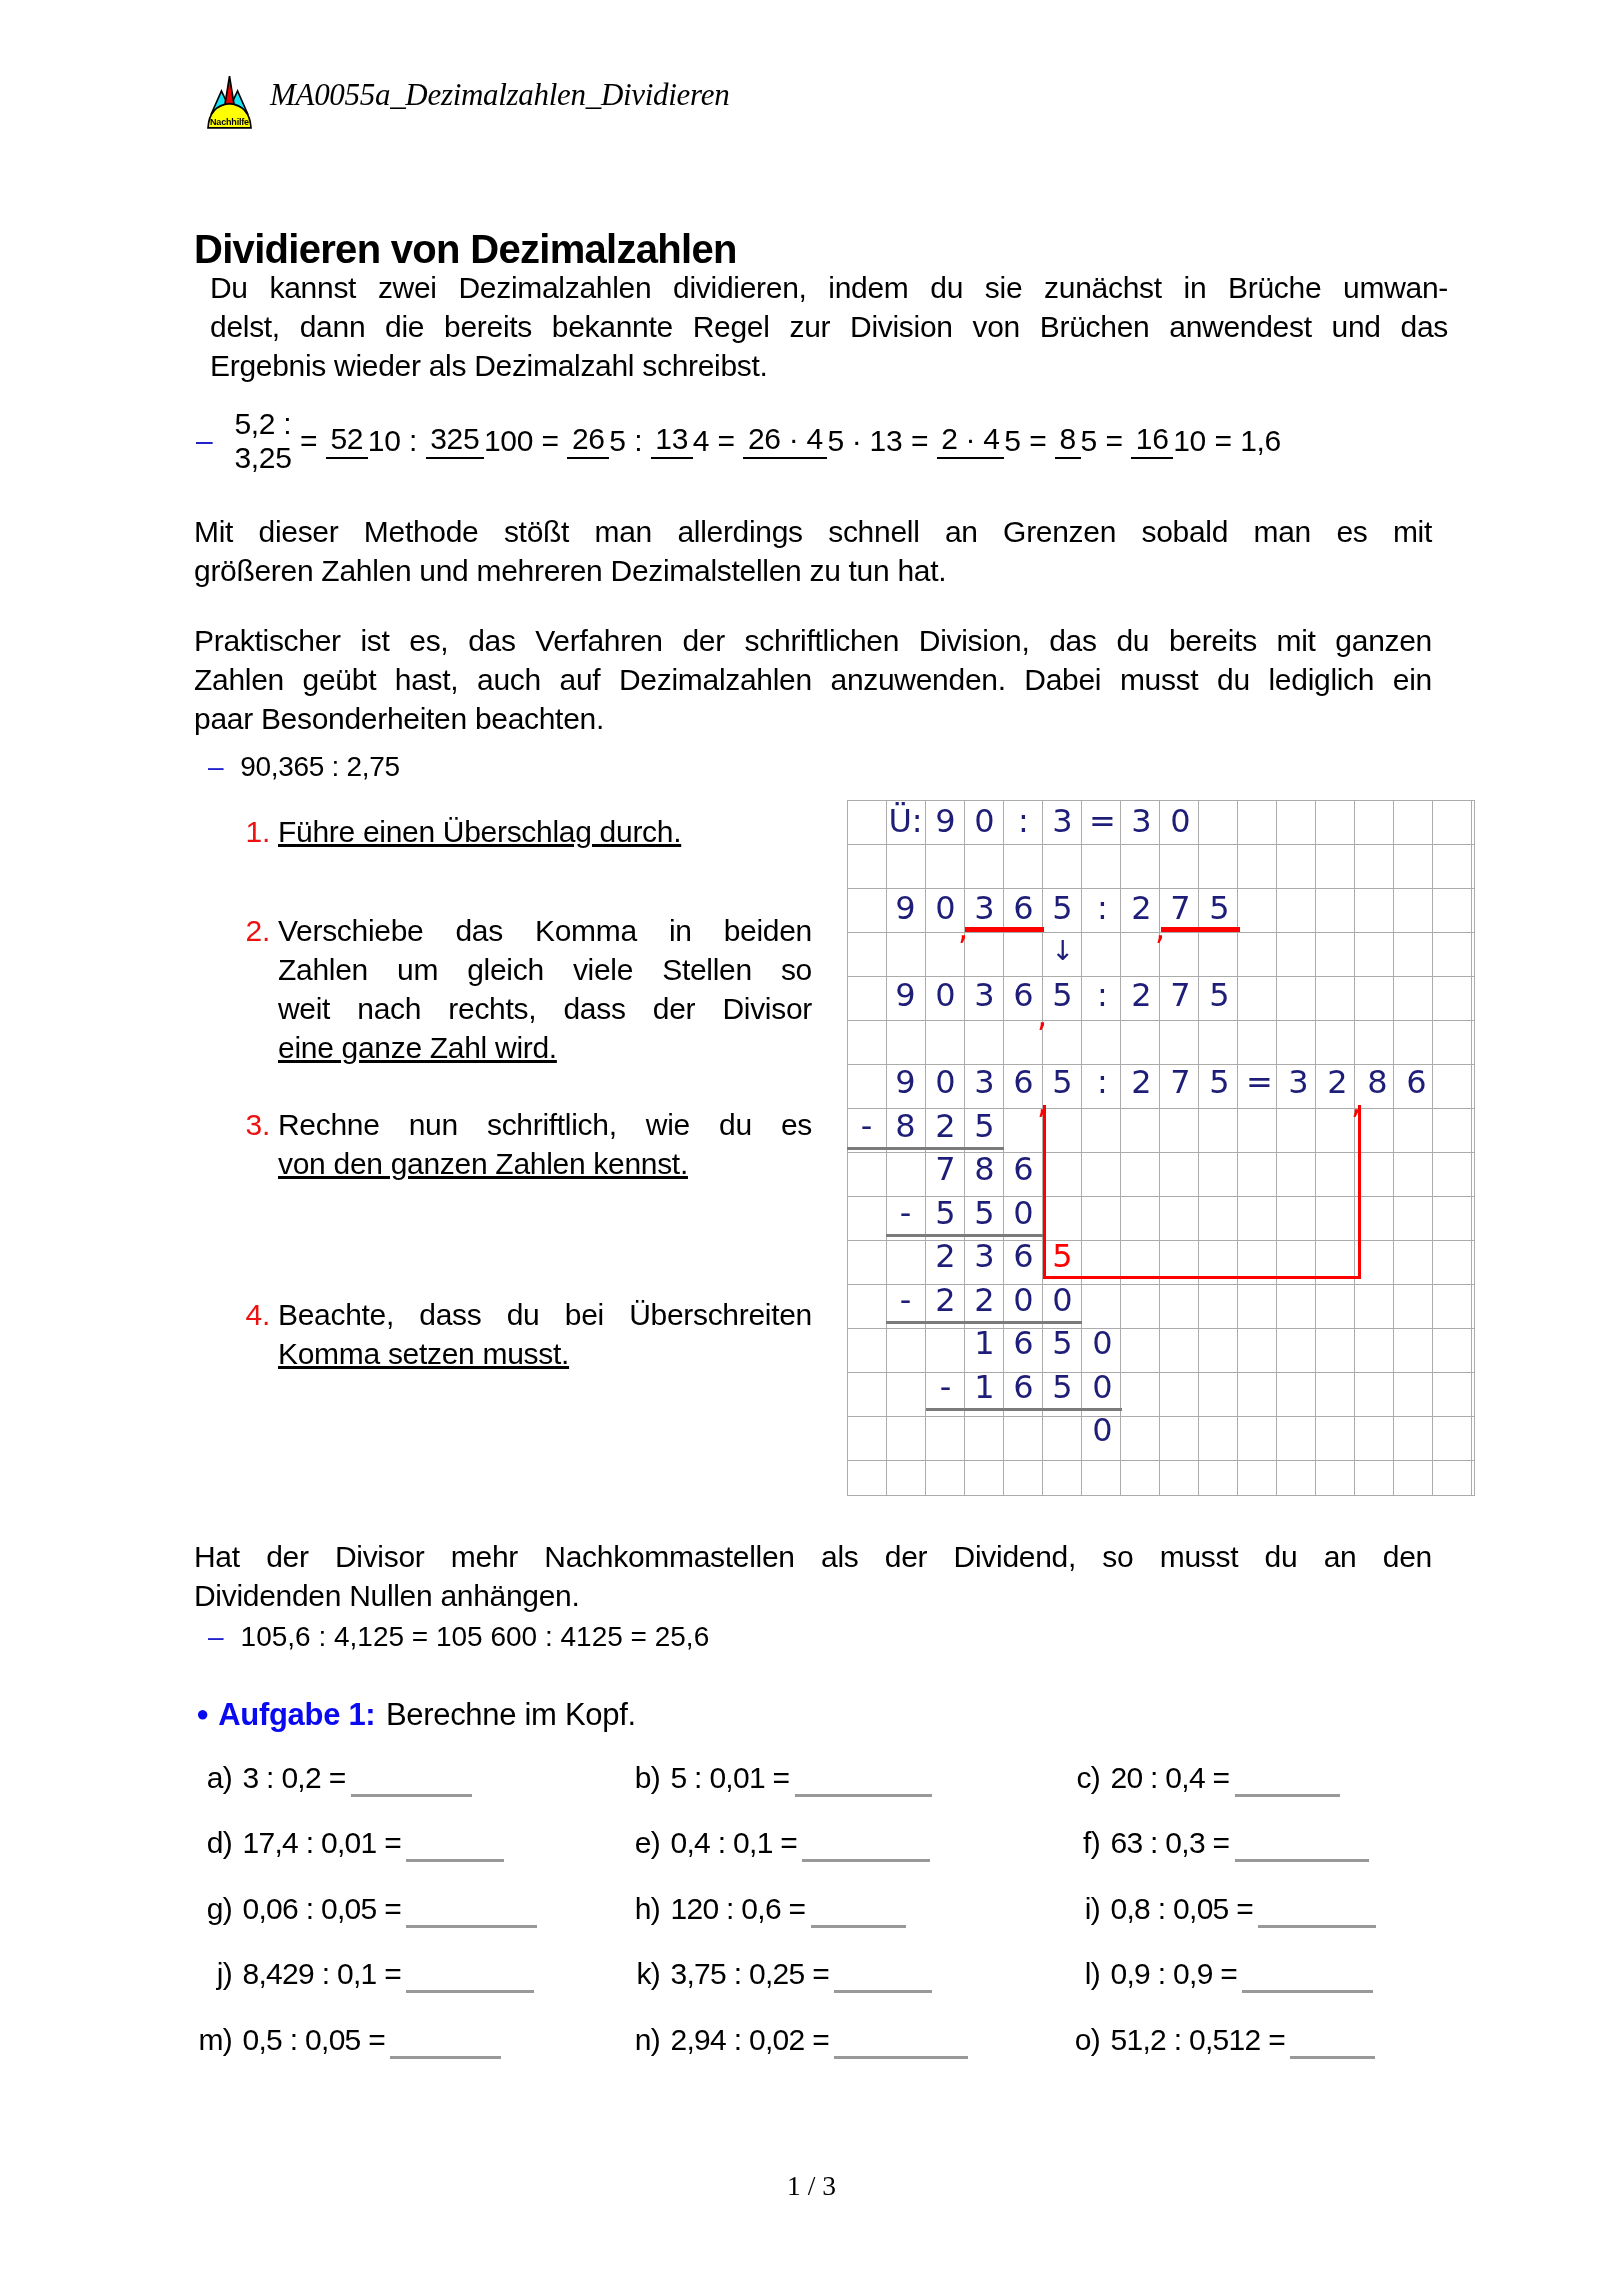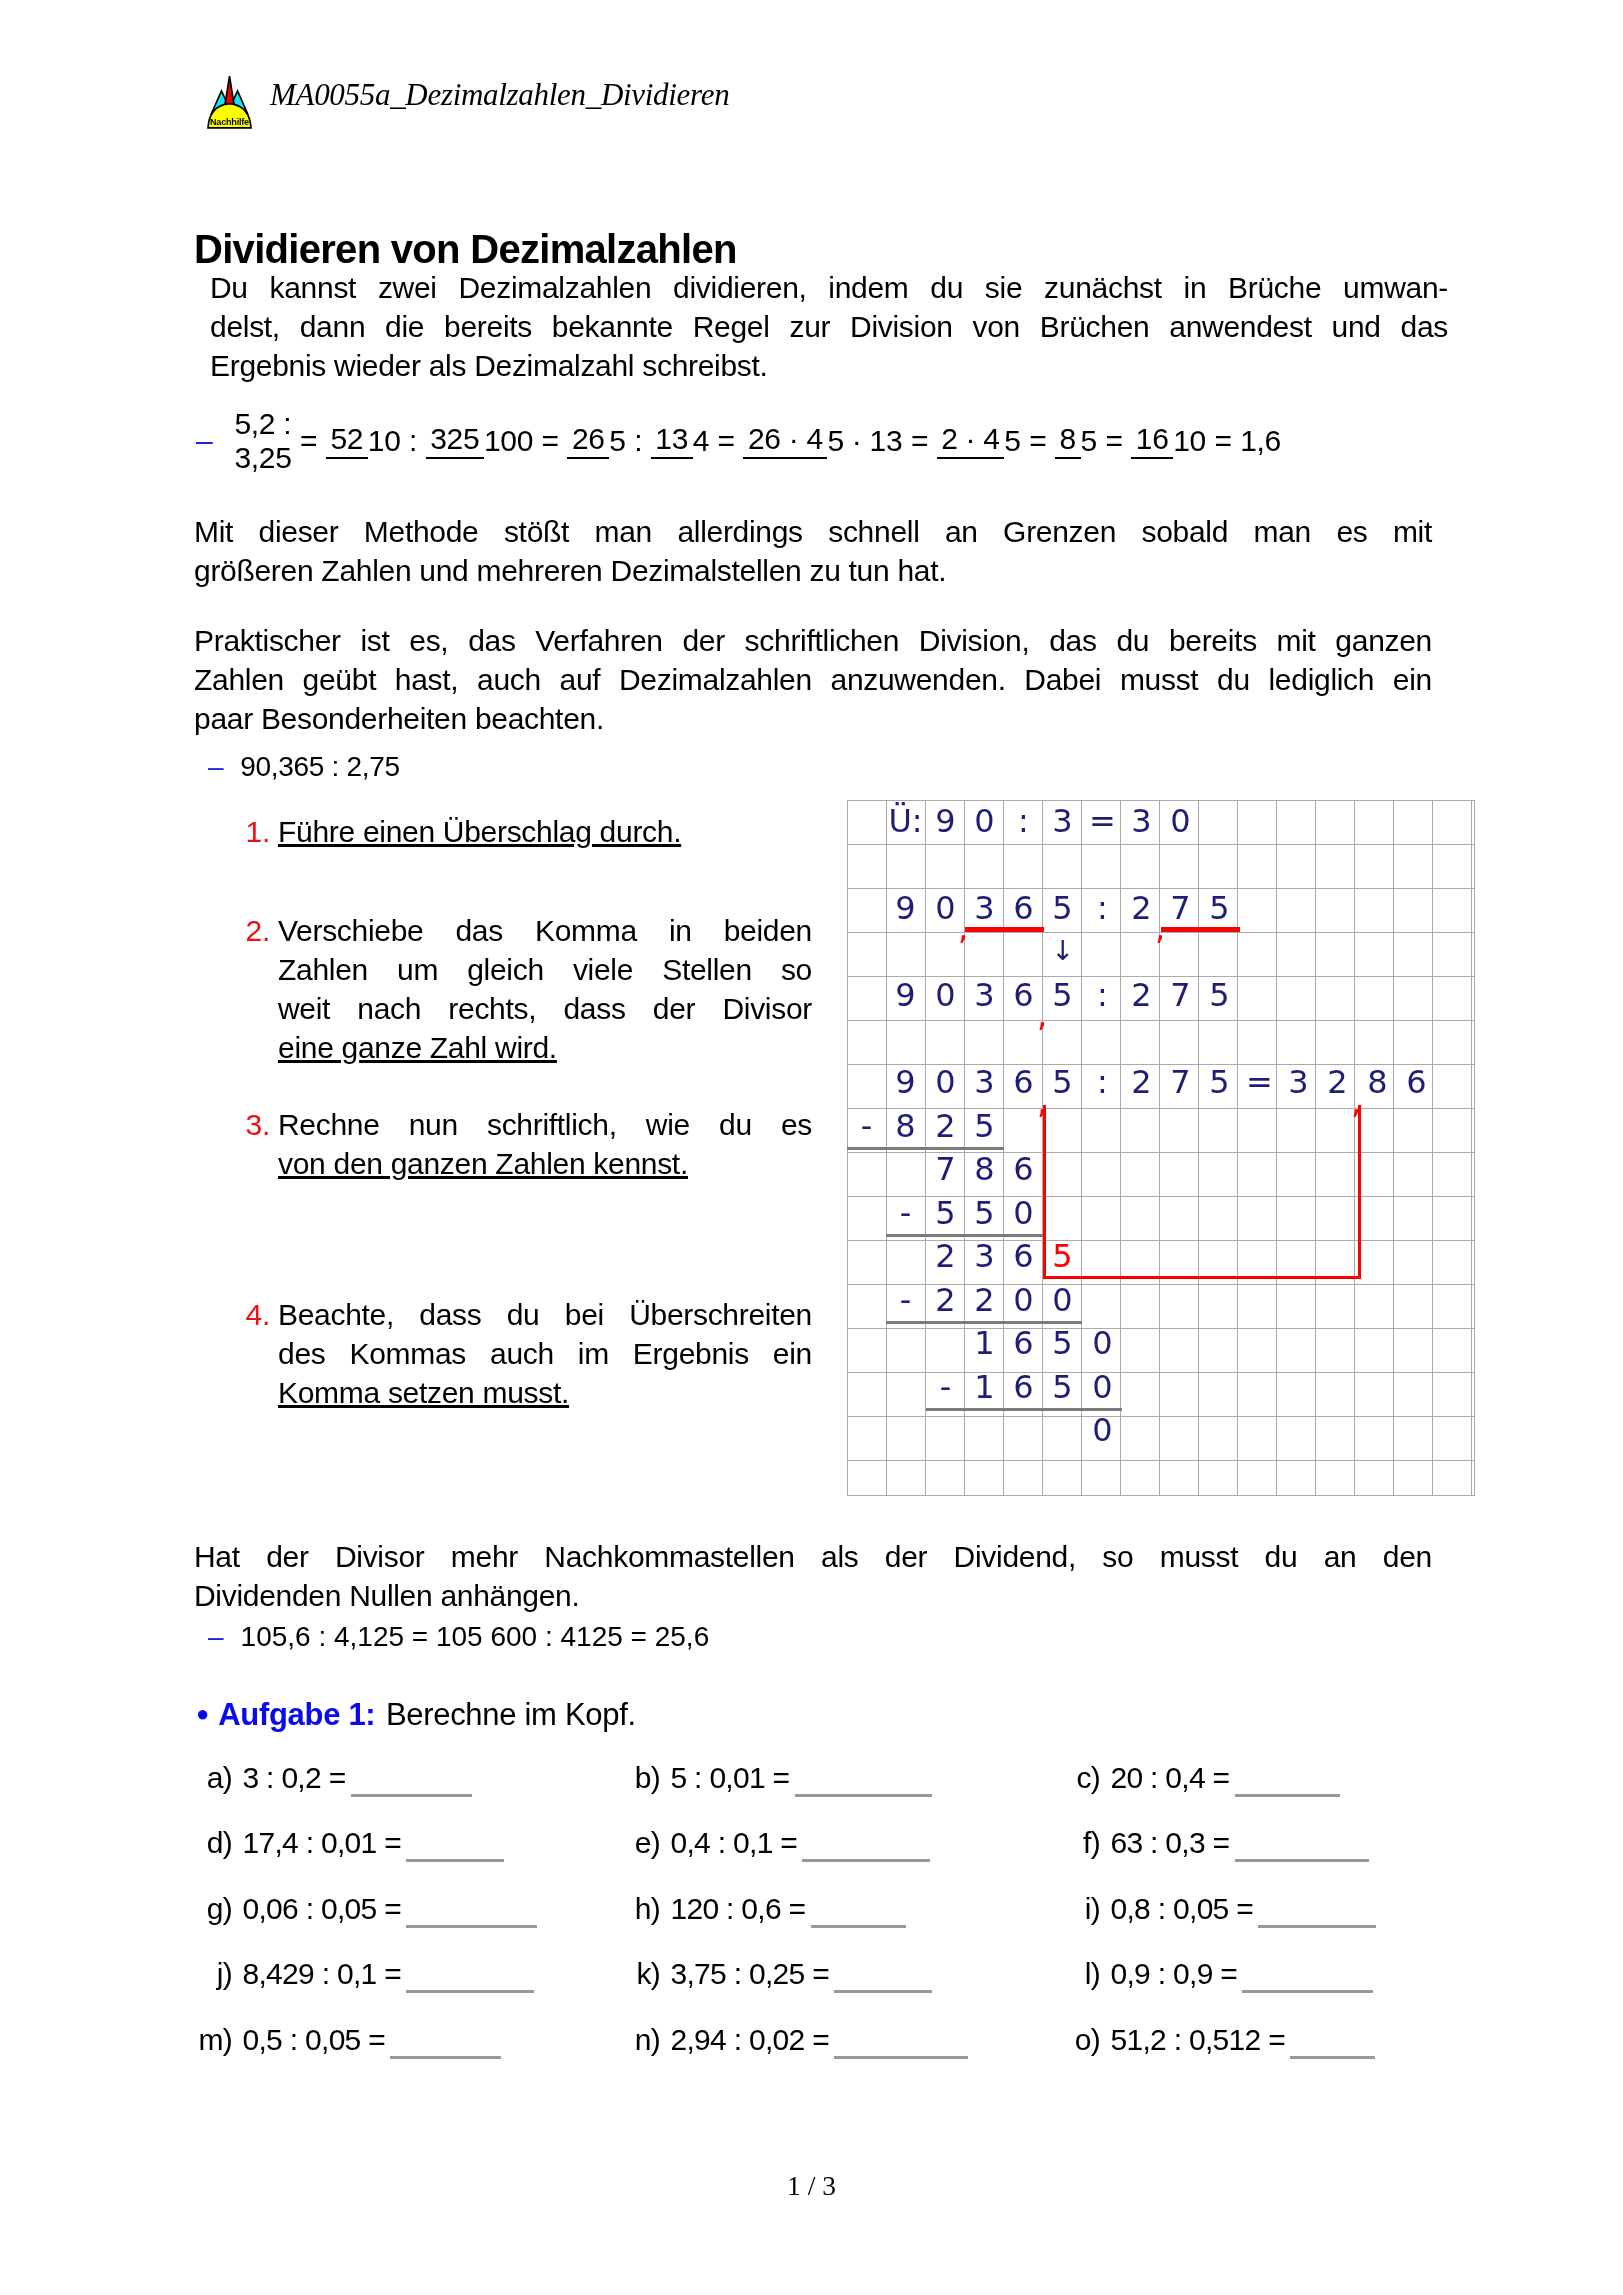--- a/index.html
+++ b/index.html
@@ -172,21 +172,20 @@
         <span class="num">3.</span>
         <div class="body">
           <div class="jline">Rechne nun schriftlich, wie du es</div>
           <div class="lline">von den ganzen Zahlen kennst.</div>
         </div>
       </div>
       <div class="step" style="top: 1295px;">
         <span class="num">4.</span>
         <div class="body">
           <div class="jline">Beachte, dass du bei Überschreiten</div>
-          <div class="jline">des Kommas auch im Ergebnis ein</div>
           <div class="lline">Komma setzen musst.</div>
         </div>
       </div>
     </div>
 
   <div class="dgrid" id="dgrid">
       <span class="cell" style="left: 39px; top: 0px;">Ü:</span>
       <span class="cell" style="left: 79px; top: 0px;">9</span>
       <span class="cell" style="left: 118px; top: 0px;">0</span>
       <span class="cell" style="left: 157px; top: 0px;">:</span>

